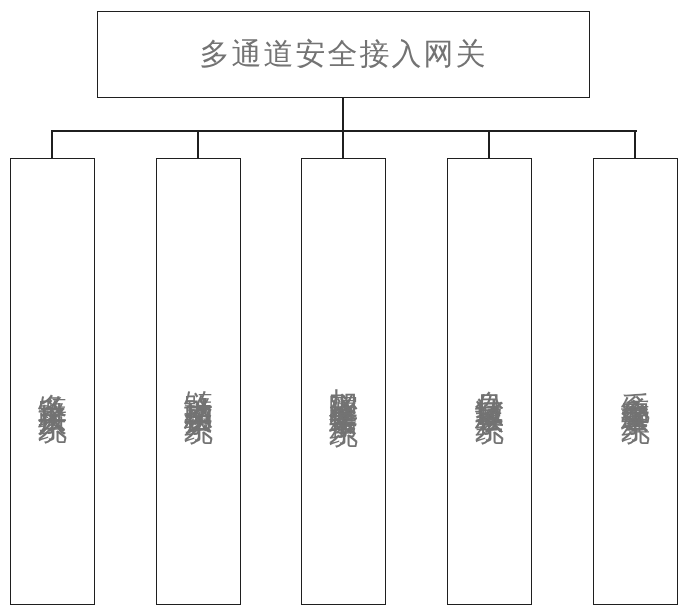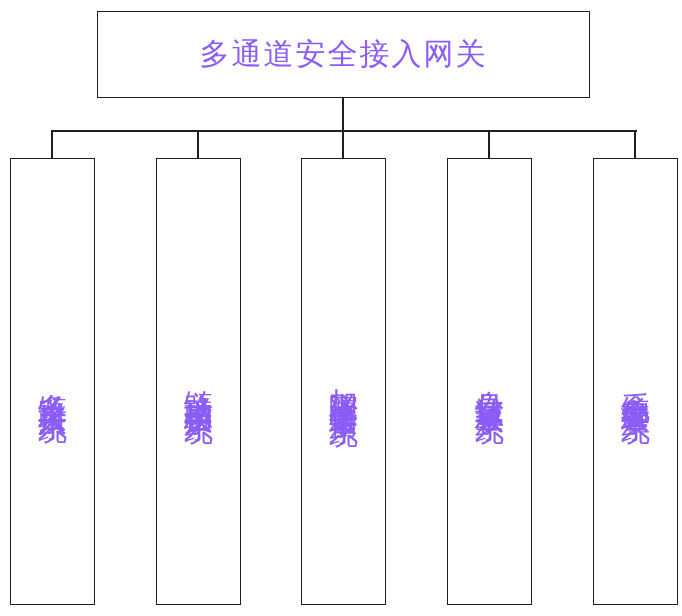--- a/index.html
+++ b/index.html
@@ -16,21 +16,21 @@
     overflow: hidden;
   }
   .node {
     position: absolute;
     box-sizing: border-box;
     border: 1.5px solid #1f1f1f;
     background: #ffffff;
     display: flex;
     align-items: center;
     justify-content: center;
-    color: #8b5cf6;
+    color: #737373;
   }
   .root-node {
     left: 97px;
     top: 11px;
     width: 493px;
     height: 87px;
     font-size: 30px;
     letter-spacing: 2px;
   }
   .child-node {

